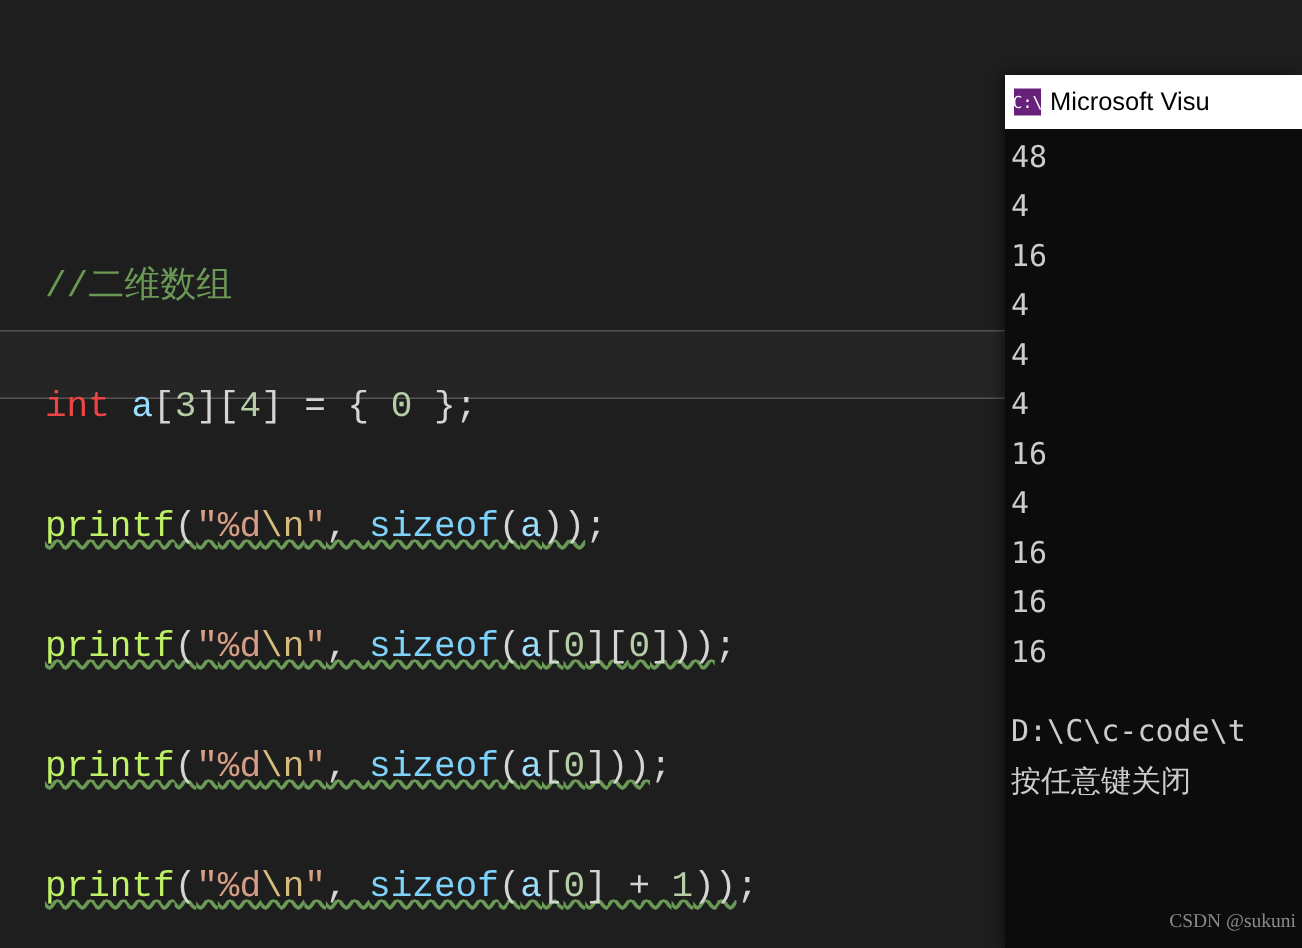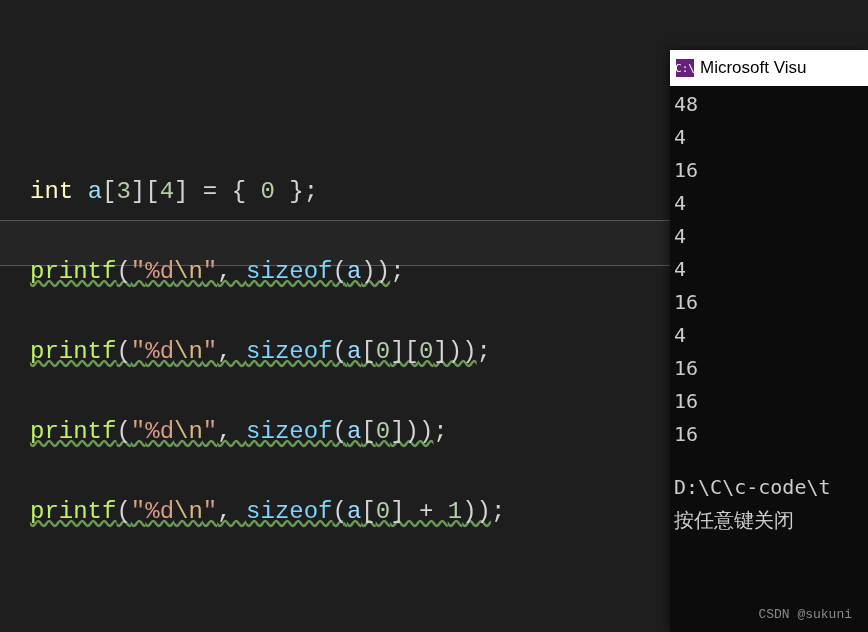--- a/index.html
+++ b/index.html
@@ -1,42 +1,43 @@
 <!DOCTYPE html>
 <html><head>
 <meta charset="utf-8">
 <style>
   html,body{margin:0;padding:0;background:#1e1e1e;width:868px;height:632px;overflow:hidden;font-family:Consolas,"Courier New",monospace;position:relative}
   .editor{position:absolute;left:0;top:0;width:868px;height:632px;background:#1e1e1e;color:#d4d4d4;font-size:24px;line-height:40px;white-space:pre}
   .code{position:relative;padding:12px 0 0 30px}
   .cmt{color:#6a9955}
-  .kw{color:#fef9c3}
+  .kw{color:#ef4444}
   .id{color:#9cdcfe}
   .fn{color:#bef264}
   .str{color:#d69d85}
   .num{color:#b5cea8}
   .pun{color:#d4d4d4}
   .esc{color:#d7ba7d}
   .sz{color:#7dd3fc}
   .wavy-g{text-decoration:underline wavy #6a9955;text-decoration-skip-ink:none}
   .line{position:relative;height:40px}
   .hl{position:absolute;left:0;top:220px;width:670px;height:44px;border-top:1px solid #555;border-bottom:1px solid #555;background:rgba(255,255,255,0.03);pointer-events:none}
   .console-window{position:absolute;right:0;top:50px;bottom:0;width:198px;background:#0c0c0c;box-shadow:-2px 0 8px rgba(0,0,0,.5)}
   .console-title{height:36px;background:#fff;display:flex;align-items:center;padding:0 6px;font-family:"Segoe UI",Arial,sans-serif;font-size:17px;color:#000;white-space:nowrap;overflow:hidden}
   .title-icon{width:18px;height:18px;background:#68217a;color:#fff;display:inline-flex;align-items:center;justify-content:center;font-size:11px;margin-right:6px;font-family:Consolas,monospace}
   .console-body{color:#ccc;font-family:Consolas,"SimSun","Microsoft YaHei",monospace;font-size:20px;line-height:33px;padding:2px 0 0 4px;white-space:pre}
   .gap{height:20px}
-  .watermark{position:absolute;right:16px;bottom:10px;color:#8a8a8a;font-family:Liberation Mono, monospace;font-size:13px}
+  .watermark{position:absolute;right:4px;bottom:10px;color:#8a8a8a;font-family:Liberation Serif, serif;font-size:13px}
 </style>
 </head>
 <body>
 
 <div class="editor">
   <div class="hl"></div>
   <div class="code">
+<div class="line"><span class="cmt">//二维数组</span></div>
 <div class="line"><span class="kw">int</span> <span class="id">a</span><span class="pun">[</span><span class="num">3</span><span class="pun">][</span><span class="num">4</span><span class="pun">]</span><span class="pun"> = </span><span class="pun">{ </span><span class="num">0</span><span class="pun"> }</span><span class="pun">;</span></div>
 <div class="line"><span class="wavy-g"><span class="fn">printf</span><span class="pun">(</span><span class="str">"</span><span class="str">%d</span><span class="esc">\n</span><span class="str">"</span><span class="pun">, </span><span class="sz">sizeof</span><span class="pun">(</span><span class="id">a</span><span class="pun">))</span></span><span class="pun">;</span></div>
 <div class="line"><span class="wavy-g"><span class="fn">printf</span><span class="pun">(</span><span class="str">"</span><span class="str">%d</span><span class="esc">\n</span><span class="str">"</span><span class="pun">, </span><span class="sz">sizeof</span><span class="pun">(</span><span class="id">a</span><span class="pun">[</span><span class="num">0</span><span class="pun">][</span><span class="num">0</span><span class="pun">]))</span></span><span class="pun">;</span></div>
 <div class="line"><span class="wavy-g"><span class="fn">printf</span><span class="pun">(</span><span class="str">"</span><span class="str">%d</span><span class="esc">\n</span><span class="str">"</span><span class="pun">, </span><span class="sz">sizeof</span><span class="pun">(</span><span class="id">a</span><span class="pun">[</span><span class="num">0</span><span class="pun">]))</span></span><span class="pun">;</span></div>
 <div class="line"><span class="wavy-g"><span class="fn">printf</span><span class="pun">(</span><span class="str">"</span><span class="str">%d</span><span class="esc">\n</span><span class="str">"</span><span class="pun">, </span><span class="sz">sizeof</span><span class="pun">(</span><span class="id">a</span><span class="pun">[</span><span class="num">0</span><span class="pun">] + </span><span class="num">1</span><span class="pun">))</span></span><span class="pun">;</span></div>
 
 
 
 
 

